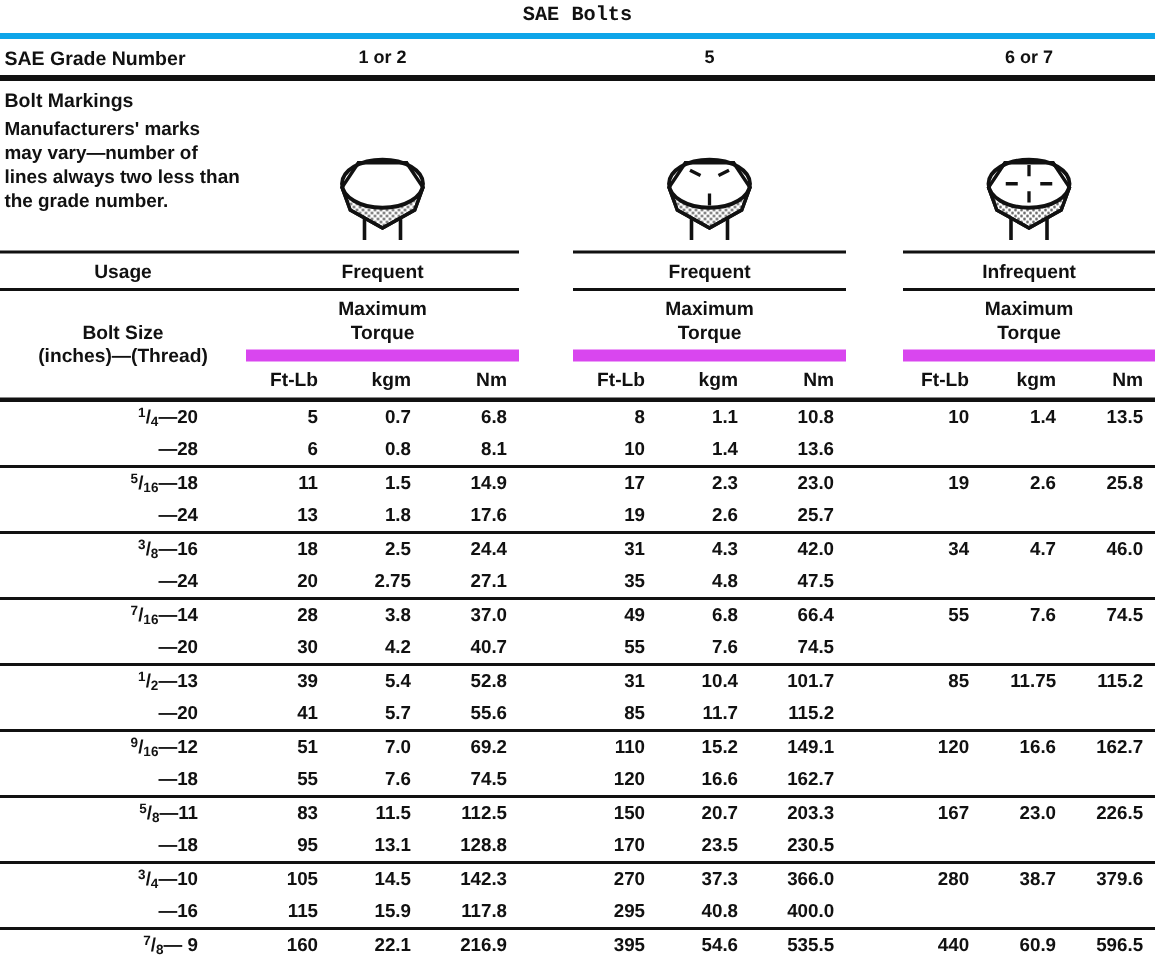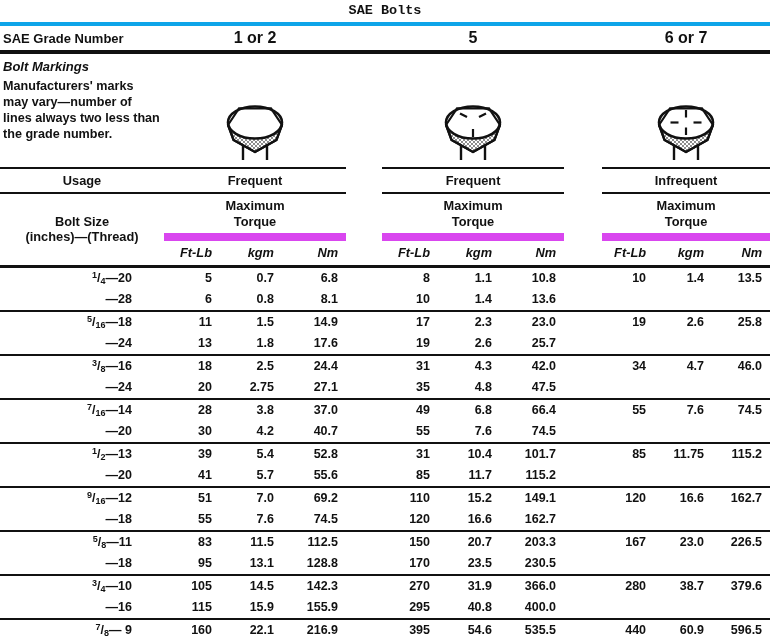--- a/index.html
+++ b/index.html
@@ -4,33 +4,33 @@
 <style>
   html,body{margin:0;padding:0;background:#fff;}
   body{font-family:"Liberation Sans",sans-serif;color:#111;font-weight:bold;-webkit-font-smoothing:antialiased;}
   .page{width:770px;background:#fff;}
   .title{ text-align:center;font-size:13.5px;padding:3px 0 4px 0;border-bottom:4px solid #0ea5e9;font-family:Liberation Mono, monospace;}
   table{border-collapse:collapse;table-layout:fixed;width:770px;border-bottom:5px double #222;}
   td{font-size:12.5px;vertical-align:middle;overflow:hidden;}
   
   tr.grade-row td{border-bottom:4px solid #111;height:22px;}
   .lbl{text-align:left;padding-left:3px;font-size:13px;margin-top:48px;}
-  .ctr{text-align:center;font-size:16px;}
+  .ctr{text-align:center;font-size:12px;}
   
-  td.bm{font-style:italic;font-size:13px;padding:5px 0 2px 3px;}
+  td.bm{font-size:13px;padding:5px 0 2px 3px;}
   td.note{vertical-align:top;text-align:left;font-size:12.6px;line-height:1.27;padding:3px 2px 0 3px;}
   td.bolt{vertical-align:bottom;text-align:center;height:88px;padding-bottom:2px;}
   
   tr.usage-row td{height:21px;}
   tr.usage-row td.b{border-top:2px solid #111;border-bottom:2px solid #111;text-align:center;font-size:12.8px;}
   
   td.size-hd{text-align:center;font-size:12.8px;line-height:1.25;border-bottom:3px solid #111;}
   td.torque-hd{text-align:center;font-size:12.8px;line-height:1.25;padding:4px 0 3px 0;border-bottom:8px solid #d946ef;}
   td.gap-th{border-bottom:3px solid #111;}
-  tr.units-row td{height:22px;border-bottom:3px solid #111;font-style:italic;}
+  tr.units-row td{height:22px;border-bottom:3px solid #111;}
   td.unit{text-align:right;padding-right:8px;font-size:12.8px;}
   
   tbody td{height:19px;}
   tbody tr.gfirst td{border-top:2px solid #111;padding-top:1px;}
   tbody tr.gfirst:first-child td{border-top:none;}
   td.size{text-align:right;padding-right:18px;white-space:pre;}
   td.num{text-align:right;padding-right:8px;}
   sup{font-size:9px;vertical-align:4px;}
   sub{font-size:9px;vertical-align:-2px;}
   .bolt svg{display:inline-block;}
@@ -383,33 +383,33 @@
           <td class="num"></td>
         </tr>
         <tr class="gfirst">
           <td class="size"><sup>3</sup>/<sub>4</sub>—10</td>
           <td class="gap"></td>
           <td class="num">105</td>
           <td class="num">14.5</td>
           <td class="num">142.3</td>
           <td class="gap"></td>
           <td class="num">270</td>
-          <td class="num">31.9</td>
+          <td class="num">37.3</td>
           <td class="num">366.0</td>
           <td class="gap"></td>
           <td class="num">280</td>
           <td class="num">38.7</td>
           <td class="num">379.6</td>
         </tr>
         <tr>
           <td class="size">—16</td>
           <td class="gap"></td>
           <td class="num">115</td>
           <td class="num">15.9</td>
-          <td class="num">155.9</td>
+          <td class="num">117.8</td>
           <td class="gap"></td>
           <td class="num">295</td>
           <td class="num">40.8</td>
           <td class="num">400.0</td>
           <td class="gap"></td>
           <td class="num"></td>
           <td class="num"></td>
           <td class="num"></td>
         </tr>
         <tr class="gfirst">

